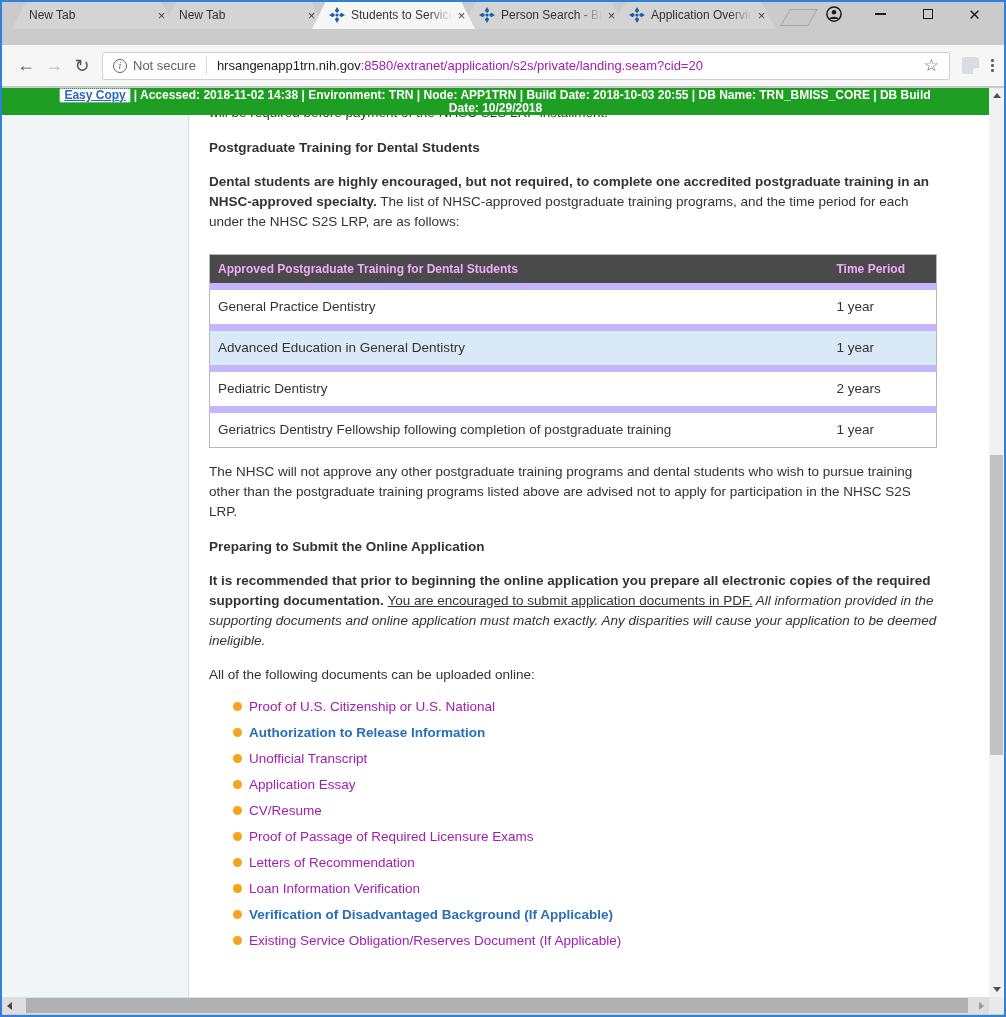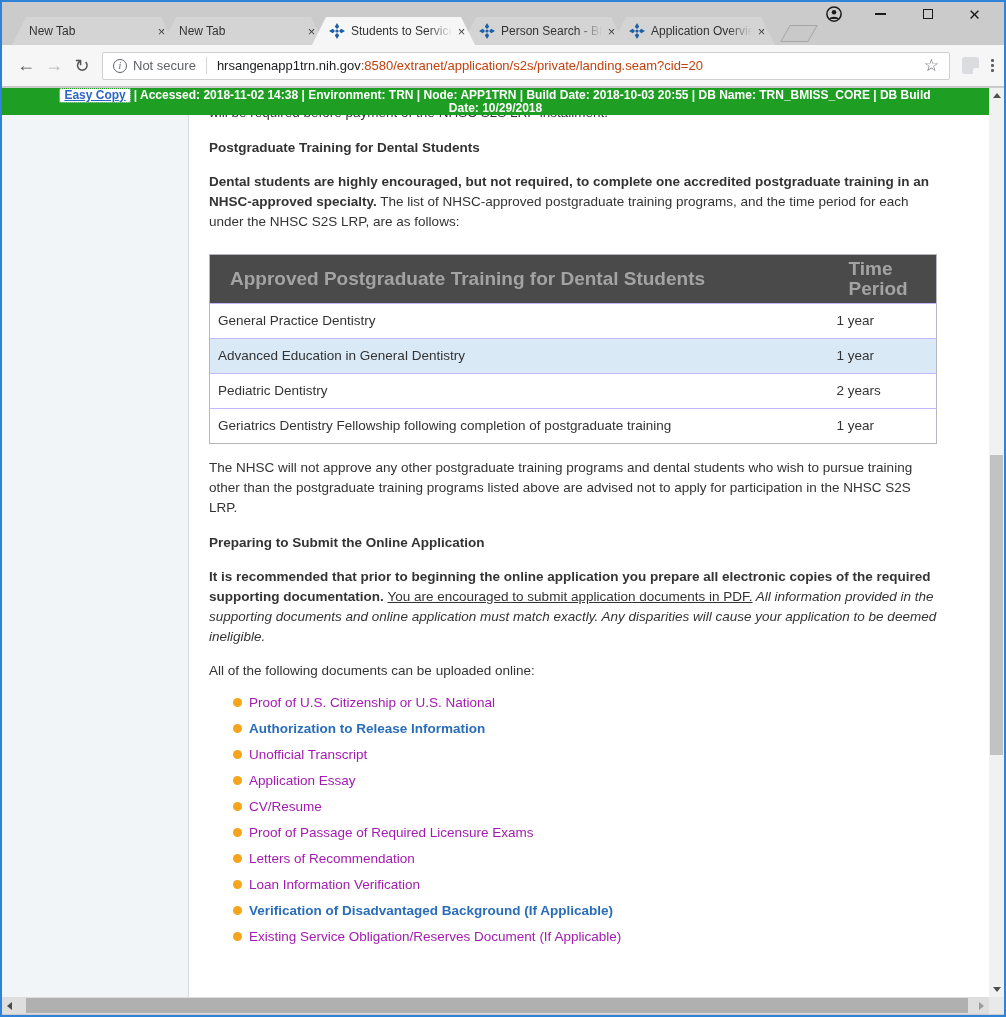--- a/index.html
+++ b/index.html
@@ -12,21 +12,21 @@
   }
 
   
   .tabstrip { position:absolute; top:0; left:0; right:0; height:43px; background:#cbcbcb; }
   .caption-buttons { position:absolute; top:2px; right:6px; height:20px; display:flex; align-items:center; }
   .cap-btn { width:47px; height:20px; display:flex; align-items:center; justify-content:center; color:#1a1a1a; }
   .min-glyph { width:11px; height:2px; background:#1a1a1a; }
   .max-glyph { width:10px; height:10px; border:1.5px solid #1a1a1a; }
   .close-glyph { font-size:15px; line-height:1; color:#1a1a1a; }
 
-  .tabs { position:absolute; bottom:0; left:0; right:0; height:28px; display:flex; align-items:flex-end; padding-left:10px; }
+  .tabs { position:absolute; bottom:16px; left:0; right:0; height:28px; display:flex; align-items:flex-end; padding-left:10px; }
   .tab {
     position:relative; width:163px; height:28px; flex:0 0 auto;
     display:flex; align-items:center; padding:0 6px 0 17px;
     background:#d4d4d4;
     clip-path:polygon(0 100%, 14px 0, calc(100% - 14px) 0, 100% 100%);
     margin-left:-13px;
   }
   .tab:first-child { margin-left:0; }
   .tab.active { background:#f6f6f6; z-index:5; }
   .tab-title {
@@ -56,21 +56,21 @@
   }
   .info-icon {
     width:14px; height:14px; border:1.5px solid #5f6368; border-radius:50%;
     color:#5f6368; font-size:10px; line-height:11px; text-align:center;
     font-style:italic; font-family:"Liberation Serif",serif; flex:0 0 auto;
   }
   .secure-label { margin-left:6px; font-size:13px; color:#5f6368; white-space:nowrap; flex:0 0 auto; }
   .omni-divider { width:1px; height:17px; background:#d6d6d6; margin:0 10px; flex:0 0 auto; }
   .url-text { flex:1; font-size:13px; white-space:nowrap; overflow:hidden; }
   .url-domain { color:#202124; }
-  .url-path { color:#c2410c; }
+  .url-path { color:#a21caf; }
   .star-icon { font-size:17px; color:#5f6368; margin-left:8px; flex:0 0 auto; }
   .ext-icon { position:relative; width:17px; height:17px; margin:0 8px 0 6px; background:#dadce0; border-radius:3px; flex:0 0 auto; }
   .ext-icon::after { content:""; position:absolute; right:0; bottom:0; width:6px; height:6px; background:#f6f6f6; border-top-left-radius:2px; }
   .menu-dots { display:flex; flex-direction:column; gap:2px; margin-left:4px; flex:0 0 auto; }
   .menu-dots i { width:3px; height:3px; background:#5f6368; border-radius:1px; }
 
   
   .banner {
     position:absolute; top:86px; left:0; right:15px; height:27px; z-index:10;
     background:#1e9e22; color:#fff; font-size:12px; font-weight:bold;
@@ -93,24 +93,24 @@
 
   .content h3 { font-size:13.5px; margin:15px 0 0 0; color:#333; }
   .content p { margin:14px 0 0 0; }
   .seg-bold { font-weight:bold; }
   .seg-underline { text-decoration:underline;margin-top:29px; }
   .seg-italic { font-style:italic; }
 
   
   table.training { width:728px; border-collapse:collapse; margin-top:22px; border:1px solid #b3b7bb; }
   table.training th {
-    background:#4a4a4a; color:#a3a3a3; font-weight:bold; text-align:left;
-    padding:4px 20px; font-size:19px;
-  }
-  table.training td { padding:7px 8px; border-top:1px solid #c4b5fd; }
+    background:#4a4a4a; color:#f0abfc; font-weight:bold; text-align:left;
+    padding:4px 8px; font-size:12px;
+  }
+  table.training td { padding:7px 8px; border-top:7px solid #c4b5fd; }
   table.training tr.alt td { background:#d9e9f6; }
   table.training .col-period { width:108px; }
 
   
   ul.docs { list-style:none; margin:13px 0 0 0; padding:0 0 0 24px; }
   ul.docs li { display:flex; align-items:center; margin-bottom:9px; line-height:17px; }
   .bullet-dot { width:9px; height:9px; border-radius:50%; background:#f4a41d; margin-right:7px; flex:0 0 auto; }
   ul.docs li .doc-label { color:#a21caf; }
   ul.docs li.link .doc-label { color:#2a6db8; font-weight:bold; }
 

